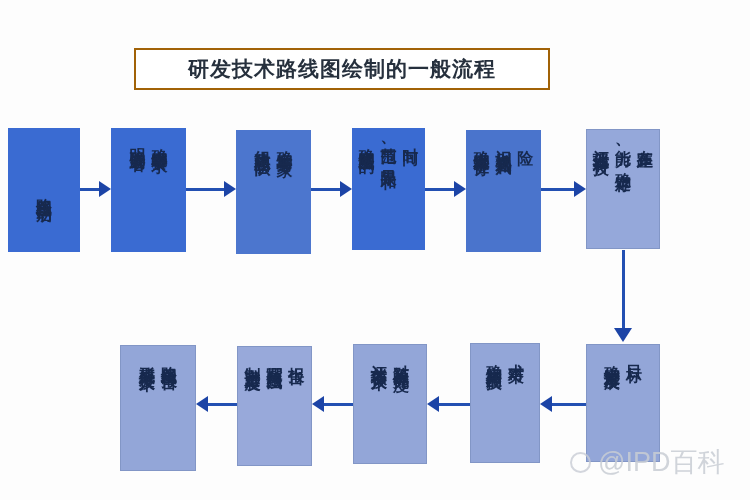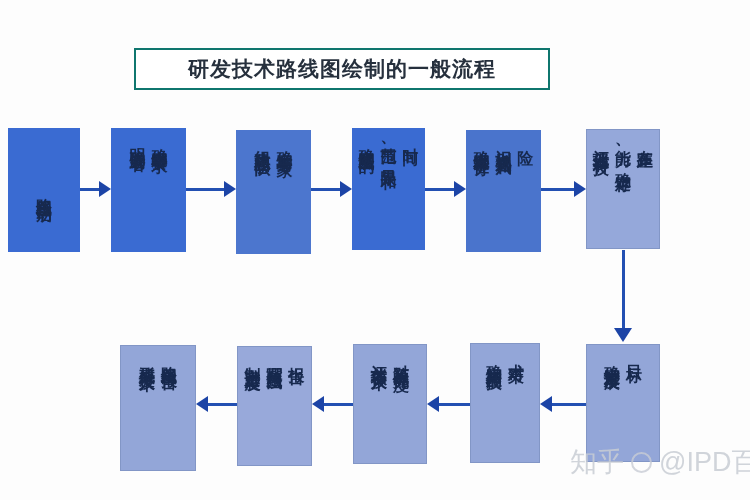--- a/index.html
+++ b/index.html
@@ -3,21 +3,21 @@
 <meta charset="utf-8">
 <style>
   html,body{margin:0;padding:0;background:#fff;}
   #stage{
     position:relative;width:750px;height:500px;background:#fdfdfd;
     overflow:hidden;font-family:"Liberation Sans","DejaVu Sans",sans-serif;
   }
   
   .title-box{
     position:absolute;left:134px;top:48px;width:412px;height:38px;
-    border:2px solid #0f766e;background:#fff;
+    border:2px solid #a16207;background:#fff;
     display:flex;align-items:center;justify-content:center;
   }
   .title-box span{
     font-size:21px;font-weight:700;color:#26303d;letter-spacing:1px;white-space:nowrap;
   }
   
   .fbox{
     position:absolute;display:flex;flex-direction:row;justify-content:center;
     align-items:flex-start;padding-top:7px;box-sizing:border-box;
   }
@@ -147,18 +147,17 @@
   <div class="arrow-l" style="left:312px;top:395px;width:41px;">
       <i class="head-l"></i>
       <i class="shaft"></i>
     </div>
   <div class="arrow-l" style="left:196px;top:395px;width:41px;">
       <i class="head-l"></i>
       <i class="shaft"></i>
     </div>
 
   <div class="watermark">
-    <span>知乎</span>
     <span class="wm-dot"></span>
     <span>@IPD百科</span>
   </div>
 
 </div>
 
 </body></html>

